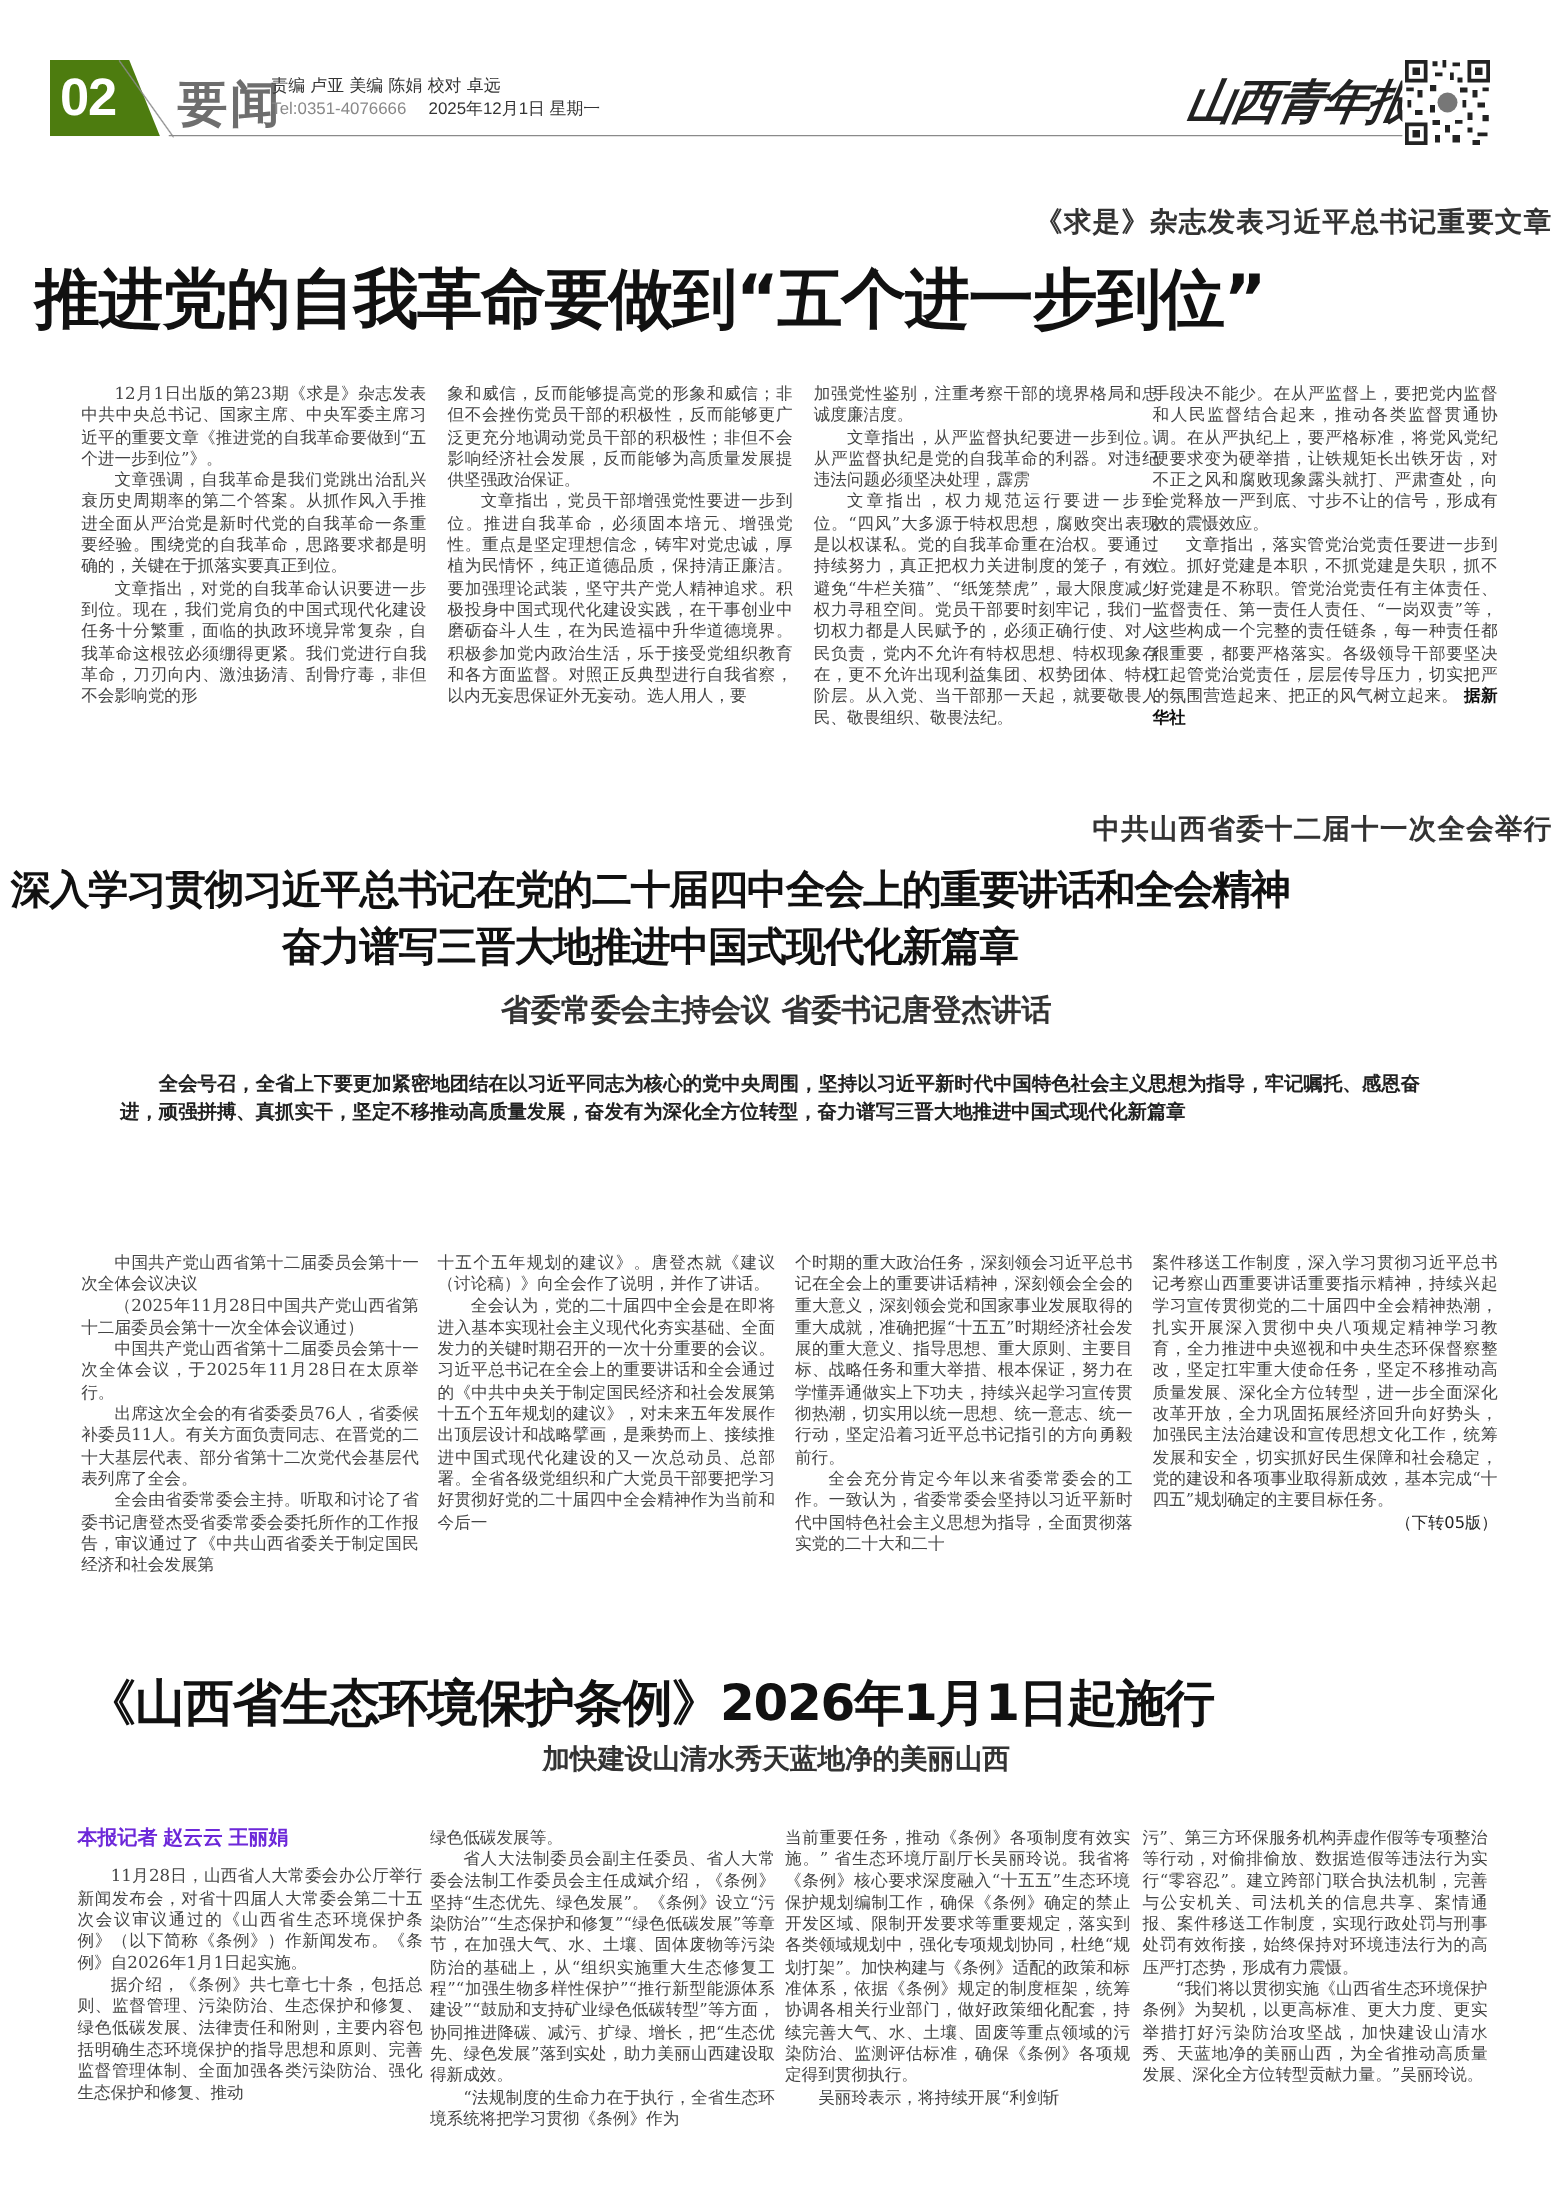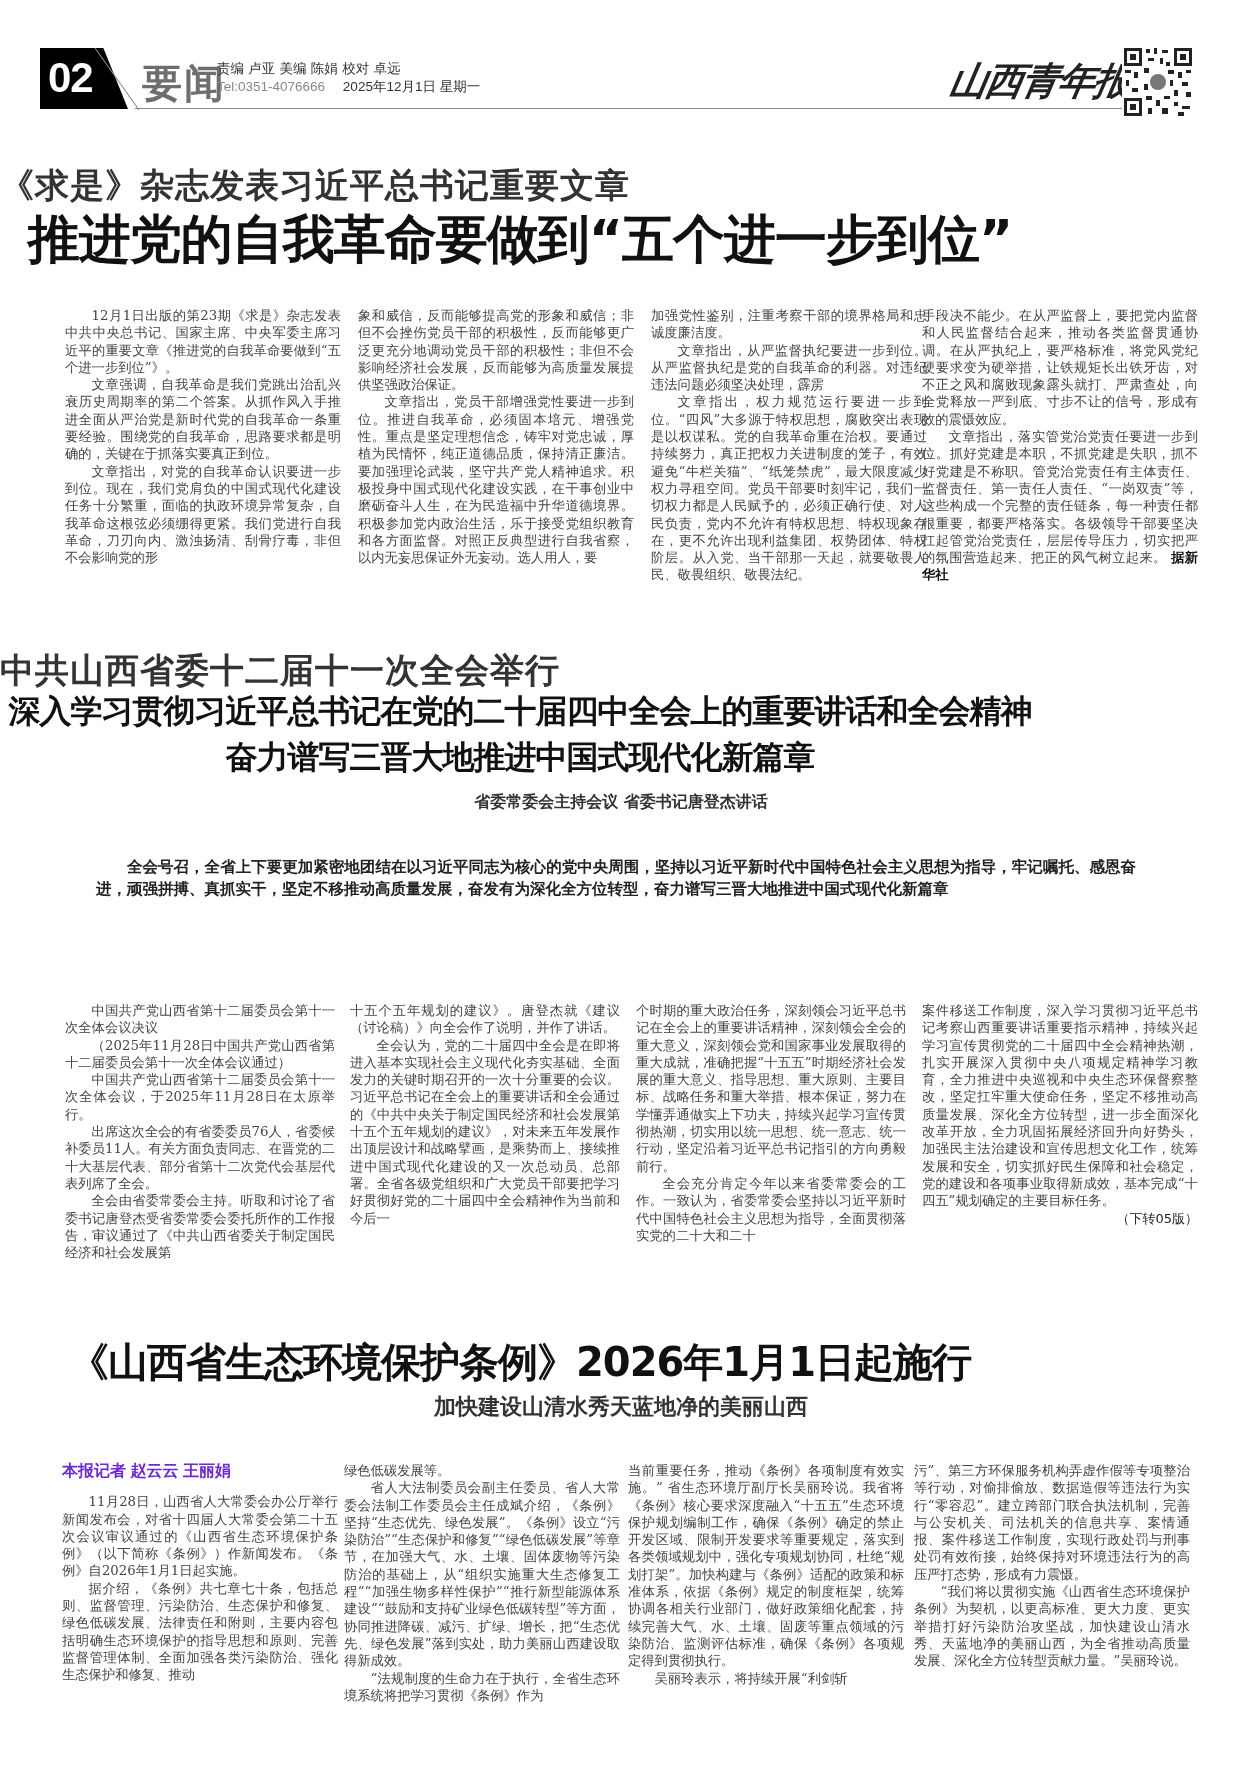--- a/index.html
+++ b/index.html
@@ -1,41 +1,41 @@
 <!DOCTYPE html>
 <html><head>
 <meta charset="utf-8">
 <style>
   html, body { margin:0; padding:0; background:#ffffff; }
   body { width:1242px; height:1768px; position:relative; overflow:hidden; color:#222;
          font-family:"DejaVu Serif","Liberation Serif",serif; }
   .abs { position:absolute; }
 
   
-  .page-num { left:40px; top:48px; width:88px; height:61px; background:#000000;
+  .page-num { left:40px; top:48px; width:88px; height:61px; background:#4d7c0f;
               clip-path:polygon(0 0,72% 0,100% 100%,0 100%); }
   .page-num span { position:absolute; left:8px; top:6px; font-family:"Liberation Sans",sans-serif;
                    font-weight:bold; font-size:42px; color:#fff; letter-spacing:-1px; }
   .slash { left:95px; top:48px; width:44px; height:62px;
            background:linear-gradient(to top right, transparent calc(50% - 1px), #8a8a8a, transparent calc(50% + 1px)); }
   .section-name { left:142px; top:56px; font-size:40px; color:#6e6e6e; font-weight:bold; letter-spacing:2px;
                   font-family:"DejaVu Serif",serif; }
   .credits { left:217px; top:60px; font-size:13.5px; color:#333; font-family:"DejaVu Sans",sans-serif; }
   .tel { left:217px; top:78px; font-size:13.5px; font-family:"Liberation Sans",sans-serif; color:#333; }
   .tel .tel-num { color:#888; margin-right:14px; }
   .head-rule { left:135px; top:108px; width:1000px; height:1px; background:#8a8a8a; }
   .logo { left:950px; top:56px; font-family:"DejaVu Serif",serif; font-style:italic; font-weight:bold;
           font-size:38px; letter-spacing:-2px; color:#222; transform:skewX(-10deg); }
   .qr { left:1122px; top:46px; width:72px; height:72px; background:#fff; }
 
   
-  .kicker { width:1242px; left:0; text-align:left; font-size:34px; color:#333; font-weight:bold; letter-spacing:1px; }
+  .kicker { width:1242px; left:0; text-align:right; font-size:22px; color:#333; font-weight:bold; letter-spacing:1px; }
   .headline { width:1040px; left:0; text-align:center; font-family:"DejaVu Sans",sans-serif; font-weight:bold;
               color:#111; letter-spacing:-1px; }
-  .subhead { width:1242px; left:0; text-align:center; font-size:16px; color:#333; font-weight:bold; }
+  .subhead { width:1242px; left:0; text-align:center; font-size:24px; color:#333; font-weight:bold; }
 
   
   .col { position:absolute; font-size:13.3px; line-height:17.3px; color:#444; text-align:justify;
          font-family:"DejaVu Serif","Liberation Serif",serif; }
   .col p { margin:0; text-indent:2em; }
   .col p.noindent { text-indent:0; }
   .byline { font-family:Liberation Sans, sans-serif; font-weight:bold; font-size:16px; color:#6d28d9; }
   .source { font-weight:bold; color:#111; font-family:"DejaVu Sans",sans-serif; }
   .turn { text-align:right; font-family:"DejaVu Sans",sans-serif; color:#222; font-size:13px; }
 

